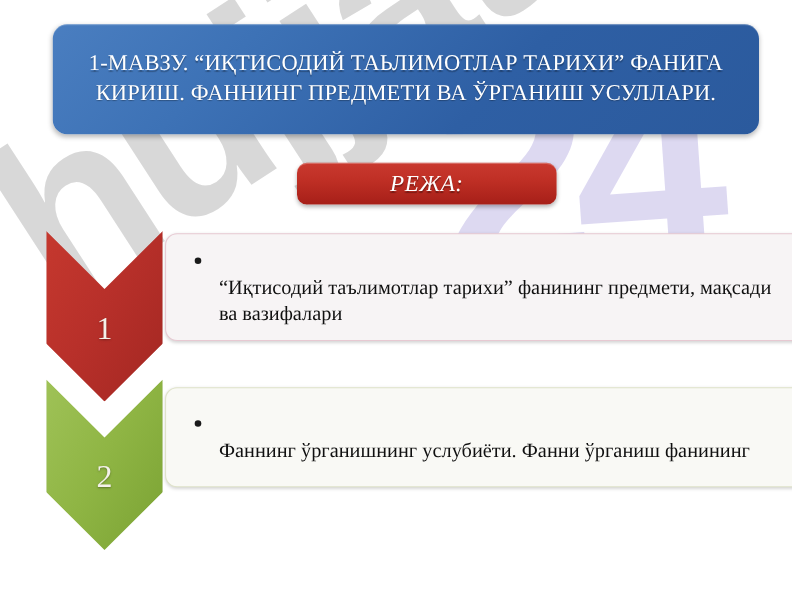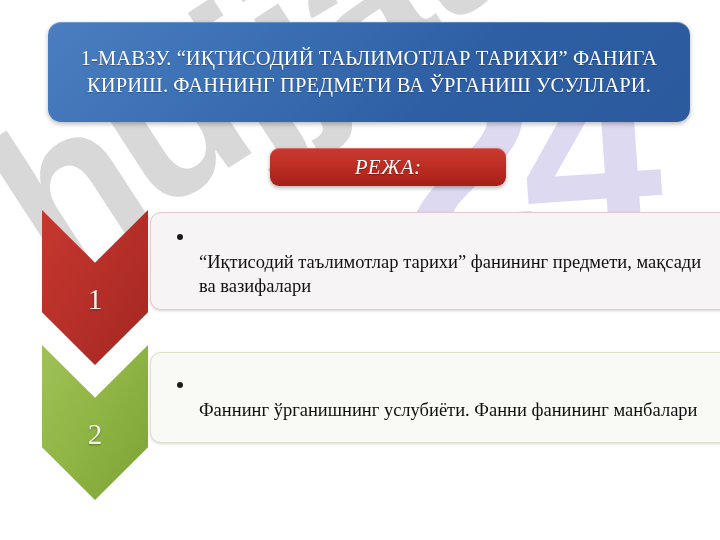--- a/index.html
+++ b/index.html
@@ -219,18 +219,18 @@
     </div>
   </div>
 
   <div class="row row-2">
     <div class="chevron chev-green">
       <span class="chev-num">2</span>
     </div>
     <div class="content-box content-2">
       <div class="bullet-line">
         <span class="bullet-dot"></span>
-        <span class="bullet-text">Фаннинг ўрганишнинг услубиёти. Фанни фанининг манбалари</span>
+        <span class="bullet-text">Фаннинг ўрганишнинг услубиёти. Фанни ўрганиш фанининг</span>
       </div>
     </div>
   </div>
 
 </div>
 
 </body></html>

